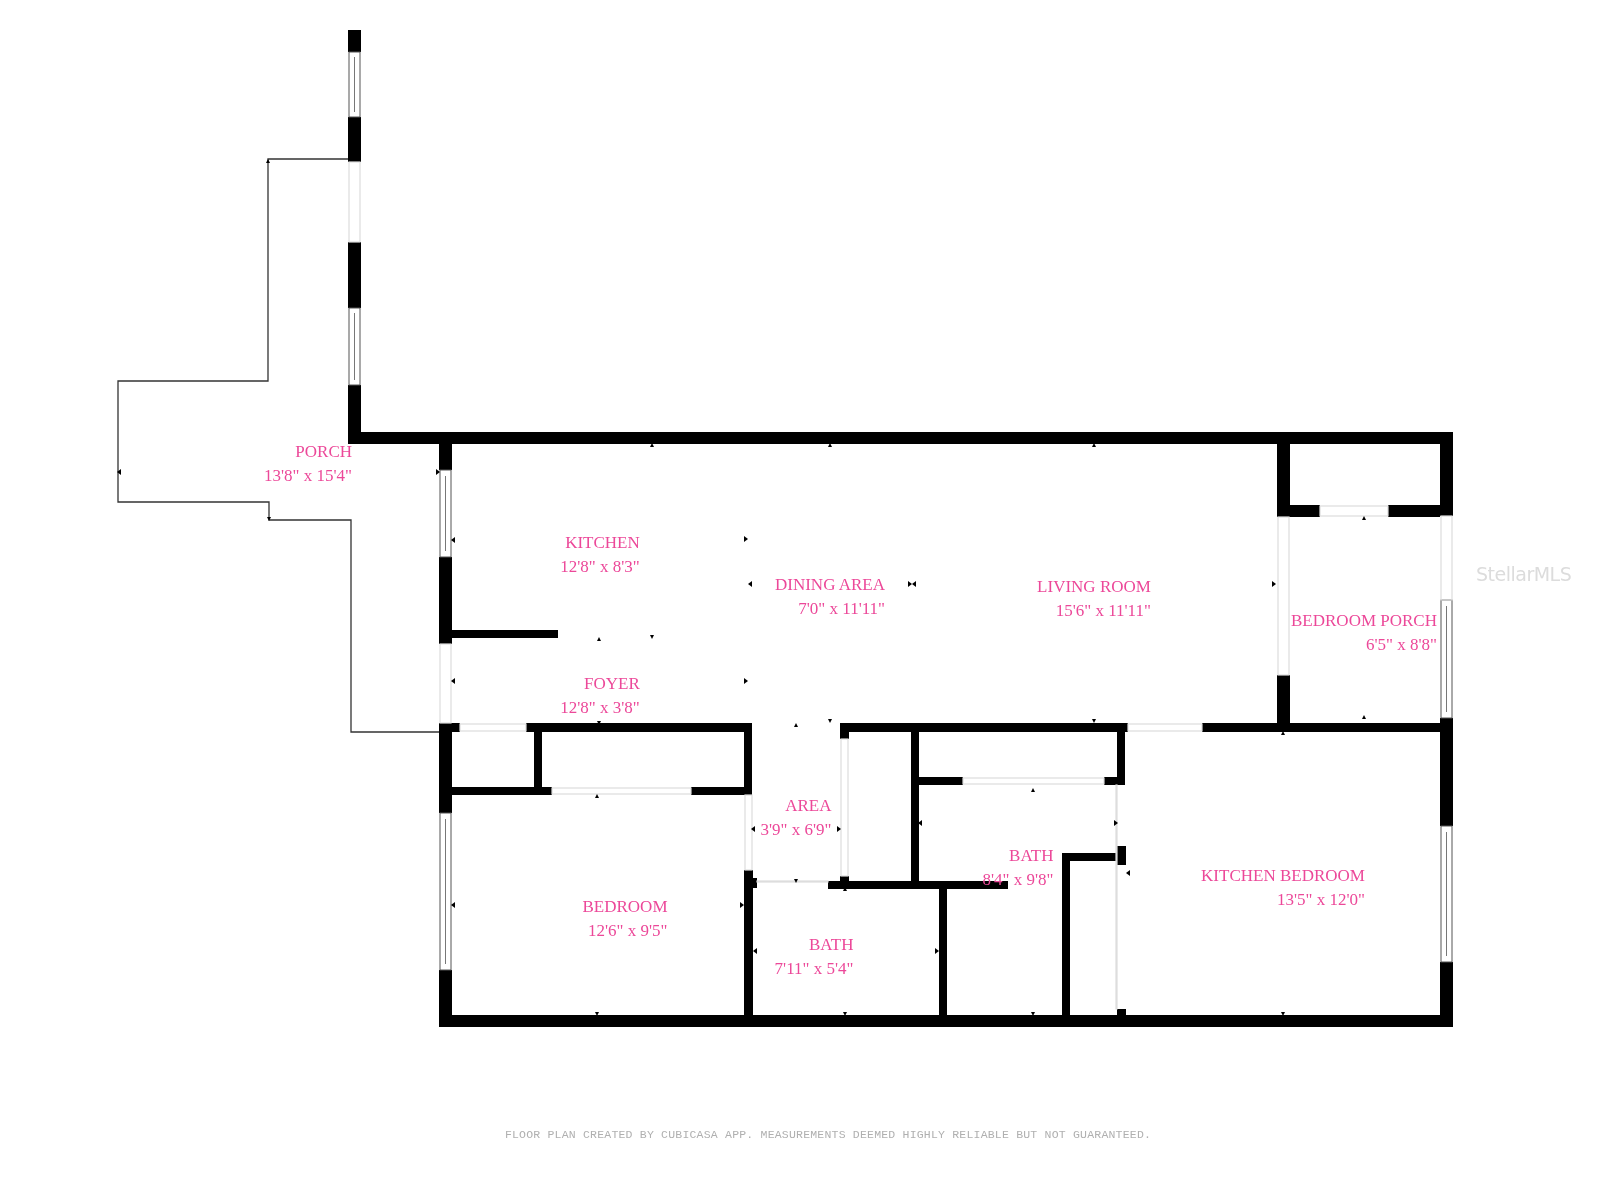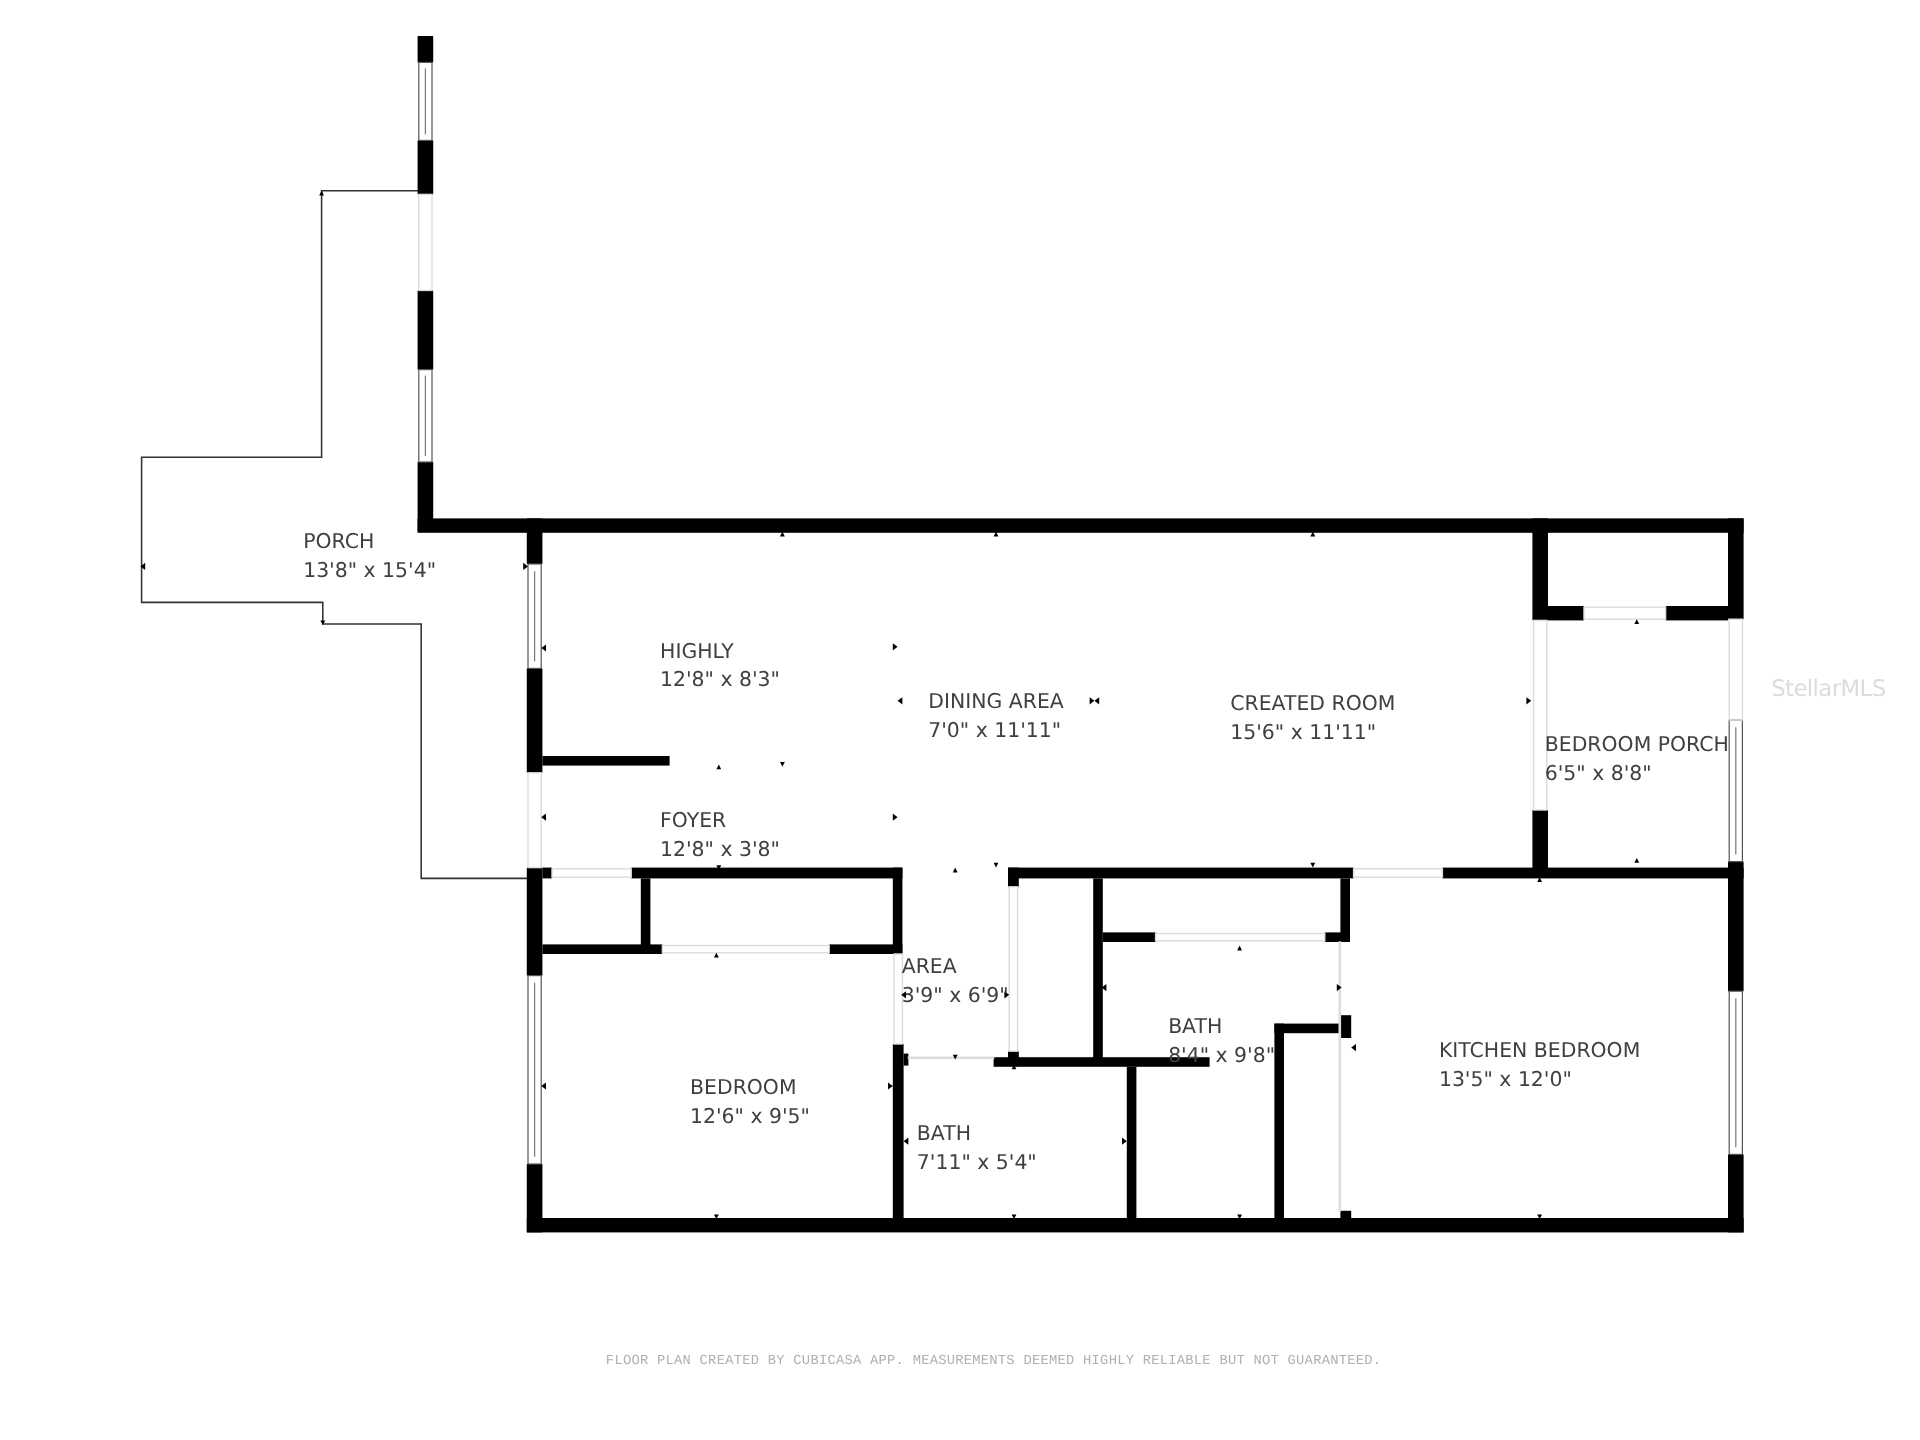--- a/index.html
+++ b/index.html
@@ -1,18 +1,18 @@
 <!DOCTYPE html>
 <html><head>
 <meta charset="utf-8">
 <style>
   html, body { margin: 0; padding: 0; background: #ffffff; }
   body { width: 1600px; height: 1200px; position: relative; overflow: hidden; font-family: "DejaVu Sans", sans-serif; }
   #plan { position: absolute; left: 0; top: 0; width: 1600px; height: 1200px; }
-  .room-label { position: absolute; text-align: left; color: #404040; font-size: 17px; line-height: 24px; white-space: nowrap; transform: translateX(-50%); }
+  .room-label { position: absolute; text-align: right; color: #ec4899; font-size: 17px; line-height: 24px; white-space: nowrap; transform: translateX(-50%); font-family: Liberation Serif, serif; }
   .room-label .name, .room-label .dims { display: block; }
   .footer { position: absolute; left: 0; width: 1600px; top: 1128px; text-align: center; color: #b0b0b0; font-size: 11.5px; letter-spacing: 0.2px; font-family: Liberation Mono, monospace; padding-left: 28px; }
   .watermark { position: absolute; left: 1476px; top: 563px; color: #dcdcdc; font-size: 19px; font-family: "DejaVu Sans", sans-serif; letter-spacing: -0.5px; }
 </style>
 </head>
 <body>
 
 <svg id="plan" viewBox="0 0 1600 1200" xmlns="http://www.w3.org/2000/svg">
 
   <g fill="none" stroke="#333333" stroke-width="1.3">
@@ -147,29 +147,29 @@
     <polygon points="121,469 117,472 121,475"></polygon>
     <polygon points="436,469 440,472 436,475"></polygon>
   </g>
 </svg>
 
 <div class="room-label" style="left:308px; top:440px;">
   <span class="name">PORCH</span>
   <span class="dims">13'8" x 15'4"</span>
 </div>
 <div class="room-label" style="left:600px; top:531px;">
-  <span class="name">HIGHLY</span>
+  <span class="name">KITCHEN</span>
   <span class="dims">12'8" x 8'3"</span>
 </div>
 <div class="room-label" style="left:830px; top:573px;">
   <span class="name">DINING AREA</span>
   <span class="dims">7'0" x 11'11"</span>
 </div>
 <div class="room-label" style="left:1094px; top:575px;">
-  <span class="name">CREATED ROOM</span>
+  <span class="name">LIVING ROOM</span>
   <span class="dims">15'6" x 11'11"</span>
 </div>
 <div class="room-label" style="left:1364px; top:609px;">
   <span class="name">BEDROOM PORCH</span>
   <span class="dims">6'5" x 8'8"</span>
 </div>
 <div class="room-label" style="left:600px; top:672px;">
   <span class="name">FOYER</span>
   <span class="dims">12'8" x 3'8"</span>
 </div>

